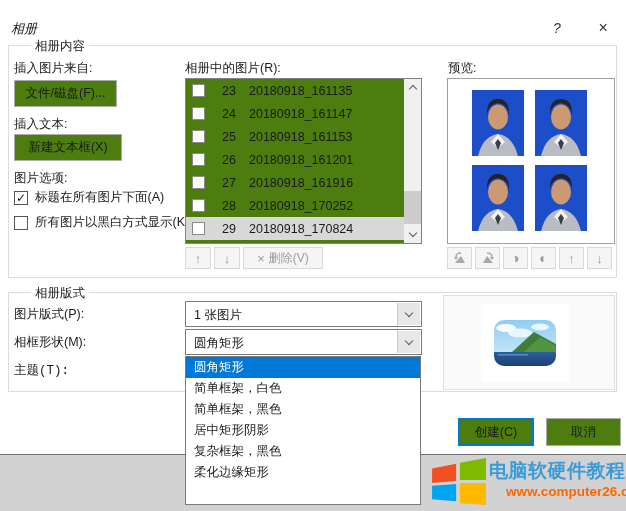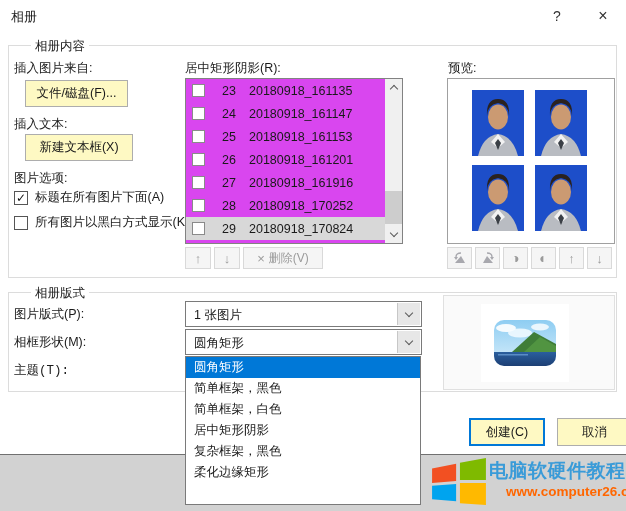--- a/index.html
+++ b/index.html
@@ -1,32 +1,32 @@
 <!DOCTYPE html>
 <html><head>
 <meta charset="utf-8">
 <style>
   html,body{margin:0;padding:0;}
   *{box-sizing:border-box;font-family:"Liberation Sans","DejaVu Sans",sans-serif;}
   .stage{position:relative;width:626px;height:511px;background:#d2d2d2;overflow:hidden;}
   .dialog{position:absolute;left:0;top:0;width:626px;height:455px;background:#ffffff;border-bottom:1px solid #707070;}
-  .titlebar{position:absolute;left:0;top:0;width:572px;height:32px;background:#ffffff;}
+  .titlebar{position:absolute;left:0;top:12px;width:572px;height:32px;background:#ffffff;font-style:italic;}
   .title{position:absolute;left:11px;top:8px;font-size:13px;color:#1a1a1a;}
   .cap-btn{position:absolute;top:4px;width:34px;height:24px;text-align:center;line-height:24px;font-size:14px;color:#333;cursor:pointer;}
   .cap-help{left:540px;}
   .cap-close{left:586px;font-size:16px;}
   .grp{position:absolute;border:1px solid #dcdcdc;background:transparent;}
   .grp-label{position:absolute;background:#ffffff;padding:0 4px;font-size:12.5px;color:#1a1a1a;z-index:2;margin-left:17px;}
   .lbl{position:absolute;font-size:12.5px;color:#1a1a1a;white-space:nowrap;}
-  .btn{position:absolute;background:#fef9c3;border:1px solid #adadad;font-size:12.5px;color:#1a1a1a;text-align:center;cursor:pointer;padding:0;margin-left:11px;}
+  .btn{position:absolute;background:#4d7c0f;border:1px solid #adadad;font-size:12.5px;color:#1a1a1a;text-align:center;cursor:pointer;padding:0;}
   .cbrow{position:absolute;display:flex;align-items:center;gap:7px;cursor:pointer;}
   .cbox{width:14px;height:14px;background:#fff;border:1px solid #555;display:flex;align-items:center;justify-content:center;font-size:12px;color:#111;line-height:1;}
   .cbtext{font-size:12.5px;color:#1a1a1a;white-space:nowrap;}
   
-  .listbox{position:absolute;left:185px;top:78px;width:218px;height:166px;background:#d946ef;border:1px solid #828282;overflow:hidden;}
+  .listbox{position:absolute;left:185px;top:78px;width:237px;height:166px;background:#4d7c0f;border:1px solid #828282;overflow:hidden;}
   .lrow{position:relative;height:23px;width:218px;display:flex;align-items:center;padding-left:6px;cursor:pointer;}
   .lrow.selected{background:#d8d8d8;}
   .lcb{width:13px;height:13px;border:1px solid #8a8a8a;background:#fff;flex:0 0 auto;}
   .lnum{width:22px;margin-left:9px;font-size:12.5px;color:#1a1a1a;text-align:right;}
   .lname{margin-left:13px;font-size:12.5px;color:#1a1a1a;white-space:nowrap;}
   .vscroll{position:absolute;right:0;top:0;width:17px;height:164px;background:#f0f0f0;}
   .sbtn{position:absolute;left:0;width:17px;height:17px;display:flex;align-items:center;justify-content:center;cursor:pointer;}
   .chev{width:6px;height:6px;border-right:1.5px solid #5a5a5a;border-bottom:1.5px solid #5a5a5a;}
   .chev.up{transform:rotate(-135deg);margin-top:3px;}
   .chev.down{transform:rotate(45deg);margin-bottom:3px;}
@@ -81,21 +81,21 @@
 
     <div class="cbrow" style="left:14px;top:189px;">
       <span class="cbox">✓</span>
       <span class="cbtext">标题在所有图片下面(A)</span>
     </div>
     <div class="cbrow" style="left:14px;top:214px;">
       <span class="cbox"></span>
       <span class="cbtext">所有图片以黑白方式显示(K)</span>
     </div>
 
-    <span class="lbl" style="left:185px;top:60px;">居中矩形阴影(R):</span>
+    <span class="lbl" style="left:185px;top:60px;">相册中的图片(R):</span>
     <div class="listbox">
       <div class="lrow">
         <span class="lcb"></span>
         <span class="lnum">23</span>
         <span class="lname">20180918_161135</span>
       </div>
       <div class="lrow">
         <span class="lcb"></span>
         <span class="lnum">24</span>
         <span class="lname">20180918_161147</span>
@@ -262,22 +262,22 @@
         </svg>
       </div>
     </div>
 
     <button class="btn btn-default" style="left:458px;top:418px;width:76px;height:28px;">创建(C)</button>
     <button class="btn" style="left:546px;top:418px;width:75px;height:28px;">取消</button>
   </div>
 
   <div class="dropdown">
     <div class="opt selected">圆角矩形</div>
+    <div class="opt">简单框架，白色</div>
     <div class="opt">简单框架，黑色</div>
-    <div class="opt">简单框架，白色</div>
     <div class="opt">居中矩形阴影</div>
     <div class="opt">复杂框架，黑色</div>
     <div class="opt">柔化边缘矩形</div>
   </div>
 
   <svg style="position:absolute;left:430px;top:457px;" width="58" height="50" viewBox="0 0 60 52">
     <polygon points="2,12 27,7 27,25 2,27" fill="#f25022"></polygon>
     <polygon points="31,6 58,1 58,24 31,24" fill="#7fba00"></polygon>
     <polygon points="2,30 27,28 27,46 2,44" fill="#00a4ef"></polygon>
     <polygon points="31,27 58,27 58,50 31,48" fill="#ffb900"></polygon>

